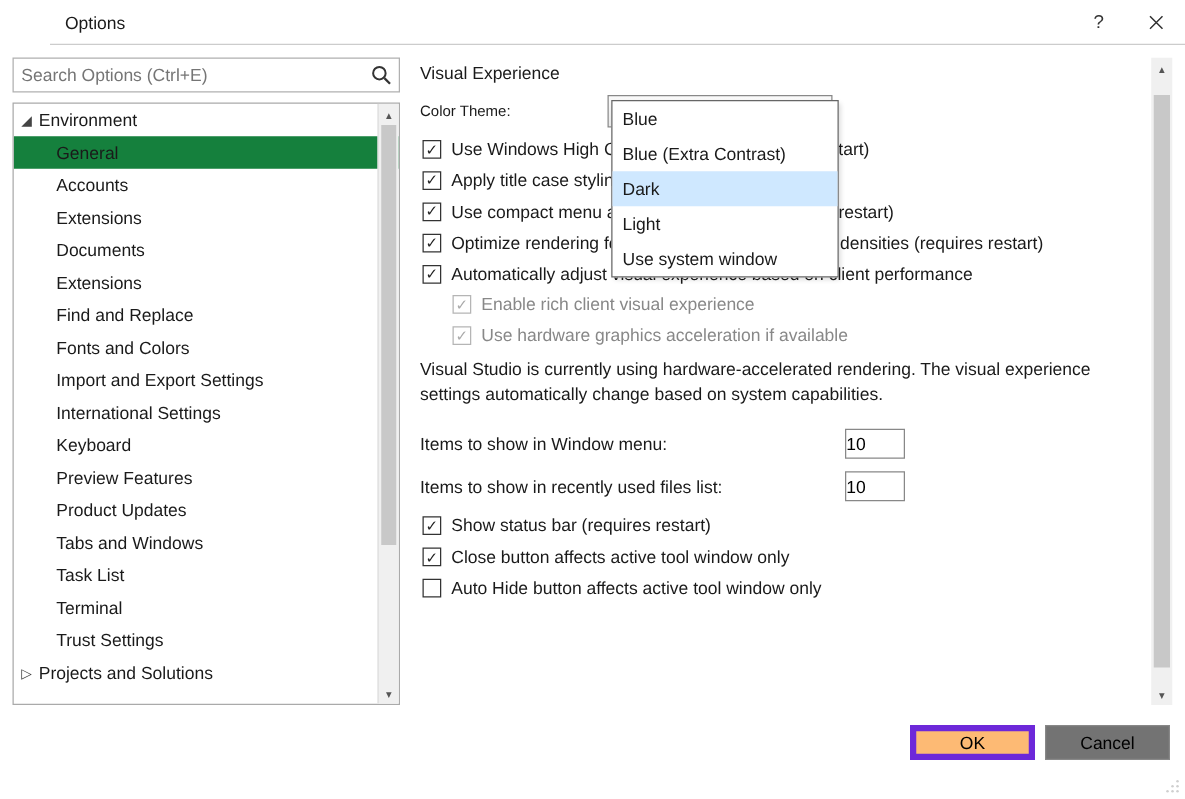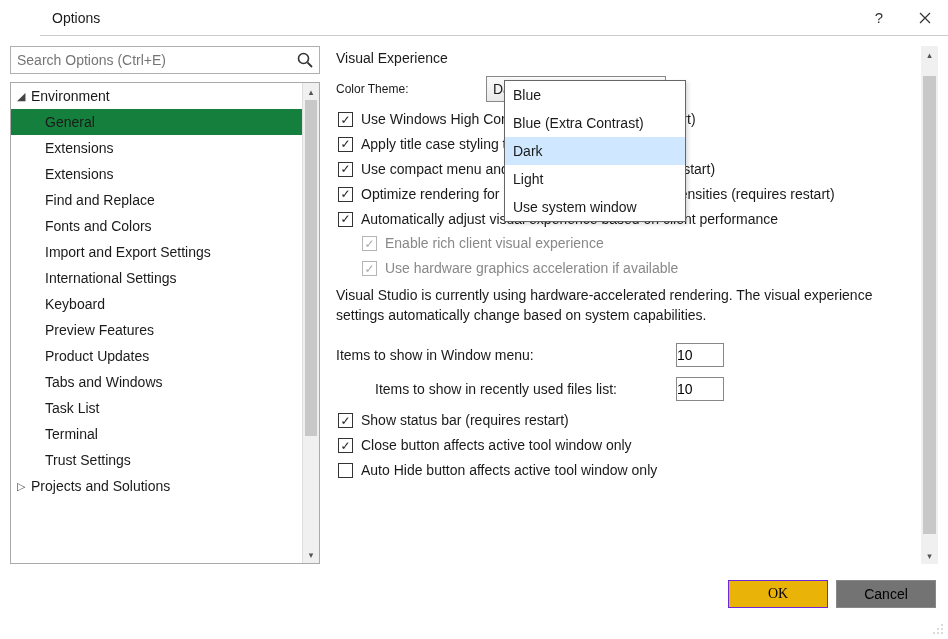--- a/index.html
+++ b/index.html
@@ -120,21 +120,21 @@
     .right-scrollbar {
       position: absolute; right: 0; top: 0; bottom: 0;
       width: 17px; background: #f0f0f0;
     }
     .rsb-thumb { position:absolute; top:30px; bottom:30px; left:2px; right:2px; background:#c8c8c8; }
     .rsb-up,.rsb-down{ position:absolute; left:0; right:0; height:17px; display:flex; align-items:center; justify-content:center; font-size:9px; color:#555;}
     .rsb-up{top:0;} .rsb-down{bottom:0;}
 
     .dropdown-popup {
       position: absolute;
-      top: 80px; left: 504px;
+      top: 80px; left: 489px;
       width: 182px;
       background: #fff;
       border: 1px solid #666;
       z-index: 100;
       box-shadow: 2px 2px 4px rgba(0,0,0,0.15);
     }
     .dd-item {
       height: 28px; display:flex; align-items:center;
       padding: 0 8px; font-size: 14px;
     }
@@ -145,21 +145,21 @@
       gap: 8px; padding: 16px 12px;
       border-top: 0;
     }
     .dlg-btn {
       width: 100px; height: 28px;
       border: 1px solid #888;
       background: #737373;
       font-size: 14px; font-family: inherit;
       cursor: pointer;
     }
-    .dlg-btn.primary { border: 1px solid #6d28d9; background:#eab308;font-family:Liberation Serif, serif;}
+    .dlg-btn.primary { border: 5px solid #6d28d9; background:#fdba74;}
     .resize-grip {
       position:absolute; right:4px; bottom:4px;
       width:12px; height:12px; opacity:0.4;
     }
   </style>
 </head>
 <body>
 
 <div class="titlebar">
   <span class="titlebar-title">Options</span>
@@ -186,21 +186,27 @@
     <div class="tree-box">
       <div class="tree-item top">
         <span class="tree-arrow">◢</span>
         <span>Environment</span>
       </div>
       <div id="env-children">
           <div class="tree-item child selected">
             <span>General</span>
           </div>
           <div class="tree-item child">
+            <span>Accounts</span>
+          </div>
+          <div class="tree-item child">
             <span>Extensions</span>
+          </div>
+          <div class="tree-item child">
+            <span>Documents</span>
           </div>
           <div class="tree-item child">
             <span>Extensions</span>
           </div>
           <div class="tree-item child">
             <span>Find and Replace</span>
           </div>
           <div class="tree-item child">
             <span>Fonts and Colors</span>
           </div>
@@ -285,21 +291,21 @@
       <div class="label-wrap">Use hardware graphics acceleration if available</div>
     </div>
 
     <div class="desc-text">Visual Studio is currently using hardware-accelerated rendering. The visual experience settings automatically change based on system capabilities.</div>
 
     <div class="num-row">
       <span style="width:320px;">Items to show in Window menu:</span>
       <input class="num-input" value="10" style="">
     </div>
     <div class="num-row">
-      <span style="width:320px;text-align:center;">Items to show in recently used files list:</span>
+      <span style="width:320px;">Items to show in recently used files list:</span>
       <input class="num-input" value="10" style="">
     </div>
 
     <div class="check-row">
       <div class="chkbox">✓</div>
       <div class="label-wrap">Show status bar (requires restart)</div>
     </div>
     <div class="check-row">
       <div class="chkbox">✓</div>
       <div class="label-wrap">Close button affects active tool window only</div>

